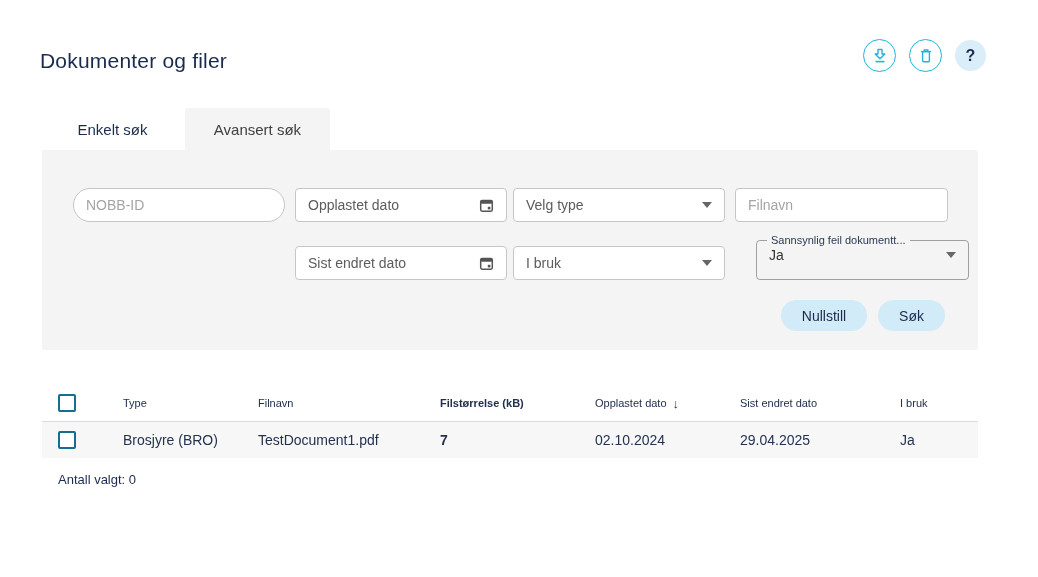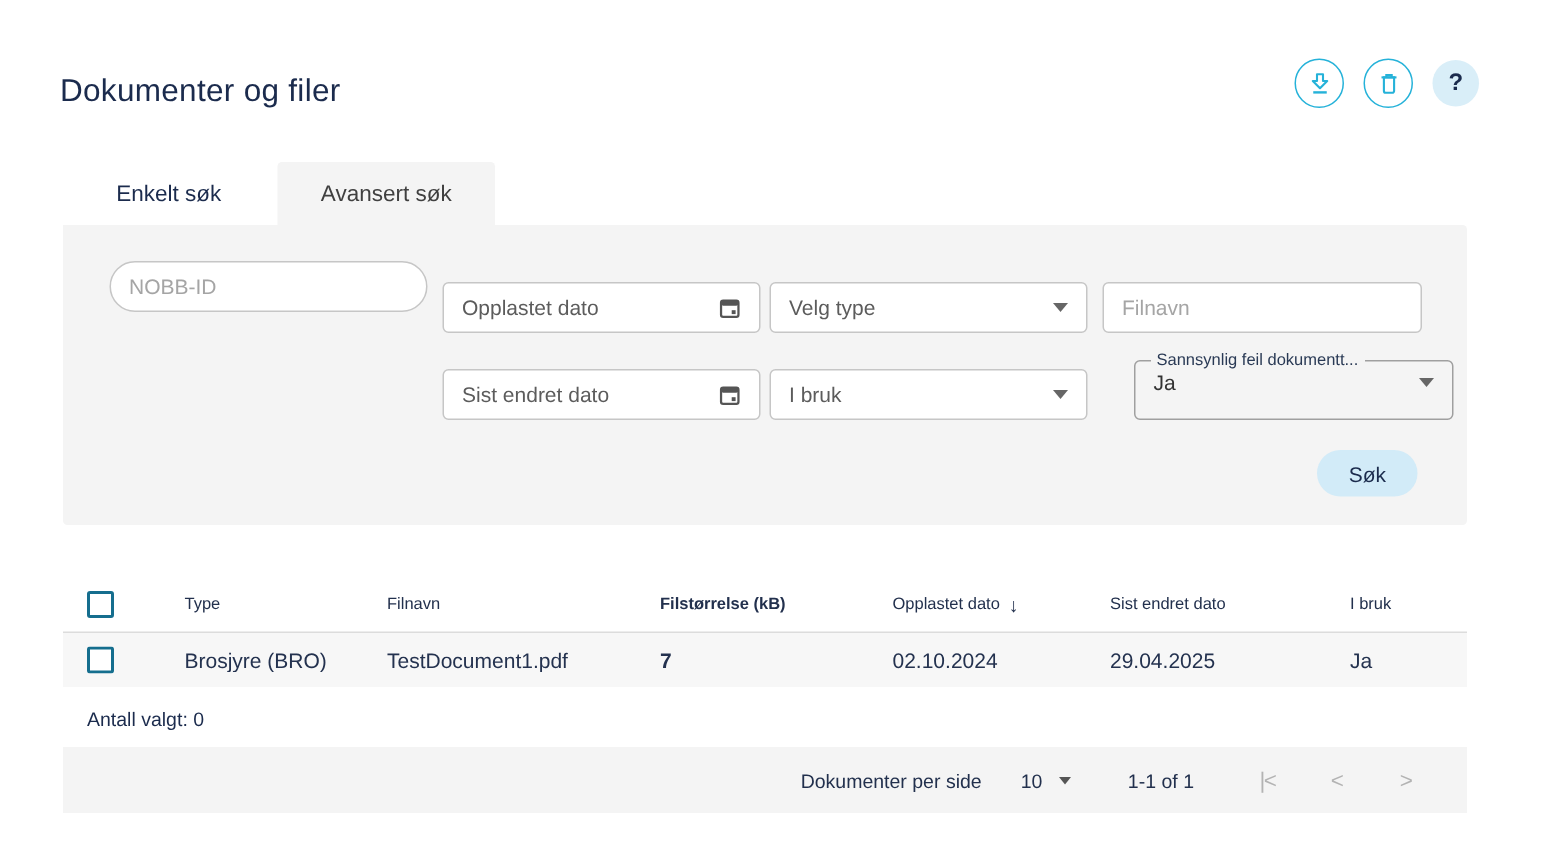--- a/index.html
+++ b/index.html
@@ -106,21 +106,21 @@
   }
   input.field::placeholder { color: #a5a5a5; opacity: 1; }
   .field.picker {
     display: flex;
     align-items: center;
     justify-content: space-between;
     padding: 0 12px;
     color: #5c5c5c;
     cursor: pointer;
   }
-  .pos-nobb      { left: 31px;  top: 24px; width: 212px; border-radius: 17px; }
+  .pos-nobb      { left: 31px;  top: 38px; width: 212px; border-radius: 17px; }
   .pos-opplastet { left: 253px; top: 38px; width: 212px; }
   .pos-velgtype  { left: 471px; top: 38px; width: 212px; }
   .pos-filnavn   { left: 693px; top: 38px; width: 213px; }
   .pos-tittel    { left: 31px;  top: 96px; width: 214px; }
   .pos-sist      { left: 253px; top: 96px; width: 212px; }
   .pos-ibruk     { left: 471px; top: 96px; width: 212px; }
 
   .caret {
     width: 0; height: 0;
     border-left: 5px solid transparent;
@@ -343,20 +343,21 @@
 
     <fieldset class="notched">
       <legend>Sannsynlig feil dokumentt...</legend>
       <div class="notched-value">
         <span>Ja</span>
         <span class="caret"></span>
       </div>
     </fieldset>
 
     <div class="panel-buttons">
+      <button class="pill-button">Nullstill</button>
       <button class="pill-button">Søk</button>
     </div>
   </div>
 
   <div class="table">
     <div class="trow head">
       <div class="tcell c-check">
         <span class="checkbox"></span>
       </div>
       <div class="tcell c-type">Type</div>
@@ -378,27 +379,14 @@
       <div class="tcell c-file">TestDocument1.pdf</div>
       <div class="tcell c-size">7</div>
       <div class="tcell c-upl">02.10.2024</div>
       <div class="tcell c-mod">29.04.2025</div>
       <div class="tcell c-use">Ja</div>
     </div>
   </div>
 
   <div class="selected-count">Antall valgt: 0</div>
 
-  <div class="pagination">
-    <span class="perpage-label">Dokumenter per side</span>
-    <span class="perpage-select">
-      <span>10</span>
-      <span class="caret small"></span>
-    </span>
-    <span class="range-label">1-1 of 1</span>
-    <span class="page-nav">
-      <span class="nav-icon">|&lt;</span>
-      <span class="nav-icon">&lt;</span>
-      <span class="nav-icon">&gt;</span>
-    </span>
-  </div>
 
 </div>
 
 </body></html>

